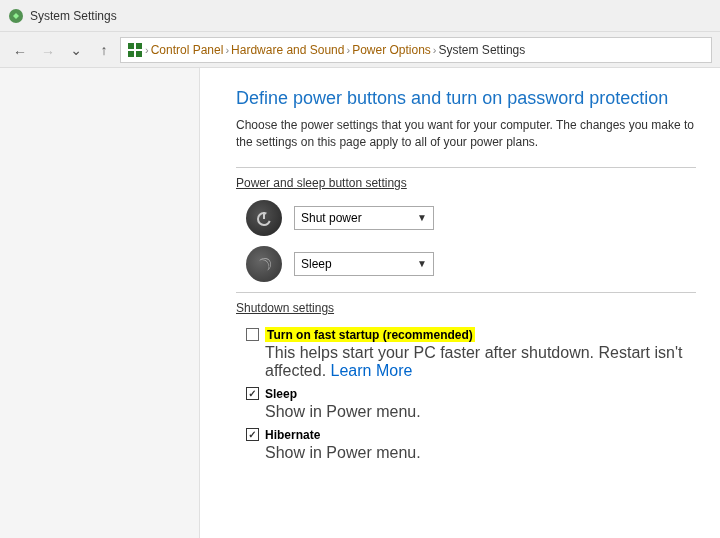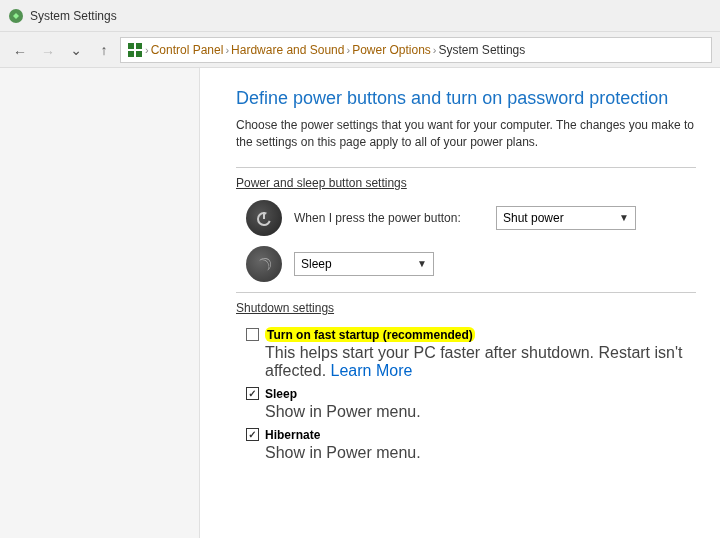--- a/index.html
+++ b/index.html
@@ -309,21 +309,20 @@
 
     <div class="button-settings">
 
       <div class="setting-row">
         <div class="power-icon">
           <svg width="20" height="20" viewBox="0 0 20 20">
             <circle cx="10" cy="11" r="6" fill="none" stroke="#ccc" stroke-width="2" stroke-dasharray="28 10" stroke-dashoffset="-2"></circle>
             <line x1="10" y1="4" x2="10" y2="11" stroke="#ccc" stroke-width="2"></line>
           </svg>
         </div>
-        <span class="setting-label">When I press the power button:</span>
         <div class="dropdown">
           <span>Shut power</span>
           <span class="dropdown-arrow">▼</span>
         </div>
       </div>
 
       <div class="setting-row">
         <div class="sleep-icon">
           <span class="moon-shape">☾</span>
         </div>
@@ -336,21 +335,21 @@
 
     <hr class="section-divider">
 
     <div class="section-label">Shutdown settings</div>
 
     <div class="shutdown-section">
 
       <div class="checkbox-item">
         <div class="cb"></div>
         <div class="checkbox-text">
-          <span style="background: #ffff00; padding: 0 2px; border-radius: 6px;">
+          <span style="background: #ffff00; padding: 0 2px;">
             <span class="item-title">Turn on fast startup (recommended)</span>
           </span>
           <div class="item-desc">
             <span>This helps start your PC faster after shutdown. Restart isn't affected.</span>
             <a class="learn-more" href="#">Learn More</a>
           </div>
         </div>
       </div>
 
       <div class="checkbox-item">

